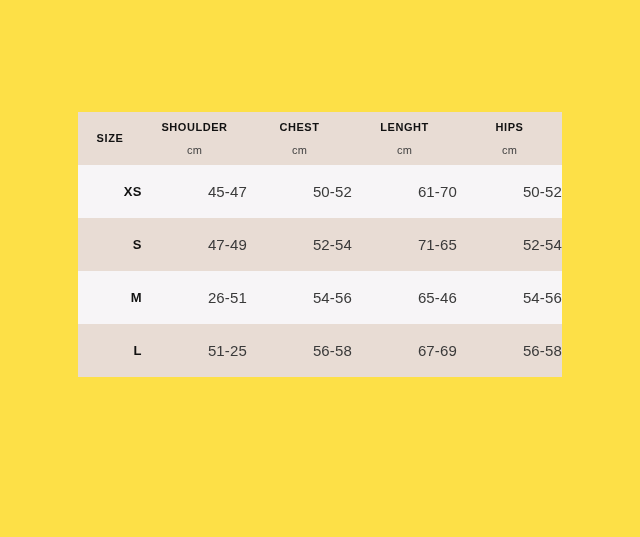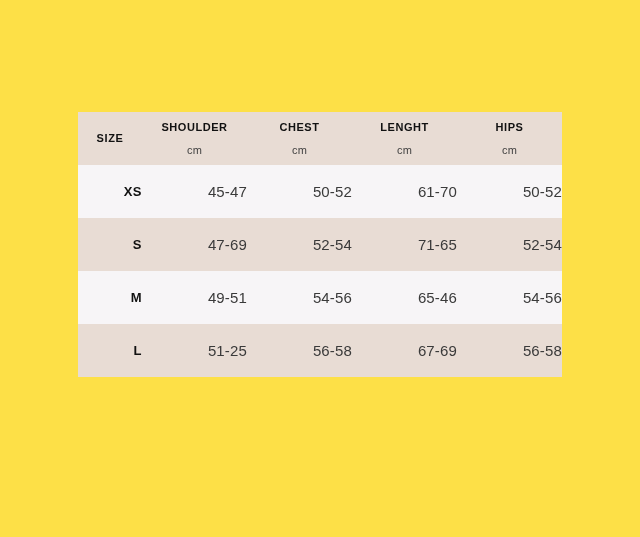--- a/index.html
+++ b/index.html
@@ -136,29 +136,29 @@
       <tr class="row-light">
         <td class="size-cell">XS</td>
         <td class="measure-cell">45-47</td>
         <td class="measure-cell">50-52</td>
         <td class="measure-cell">61-70</td>
         <td class="measure-cell">50-52</td>
       </tr>
 
       <tr class="row-beige">
         <td class="size-cell">S</td>
-        <td class="measure-cell">47-69</td>
+        <td class="measure-cell">47-49</td>
         <td class="measure-cell">52-54</td>
         <td class="measure-cell">71-65</td>
         <td class="measure-cell">52-54</td>
       </tr>
 
       <tr class="row-light">
         <td class="size-cell">M</td>
-        <td class="measure-cell">49-51</td>
+        <td class="measure-cell">26-51</td>
         <td class="measure-cell">54-56</td>
         <td class="measure-cell">65-46</td>
         <td class="measure-cell">54-56</td>
       </tr>
 
       <tr class="row-beige">
         <td class="size-cell">L</td>
         <td class="measure-cell">51-25</td>
         <td class="measure-cell">56-58</td>
         <td class="measure-cell">67-69</td>

